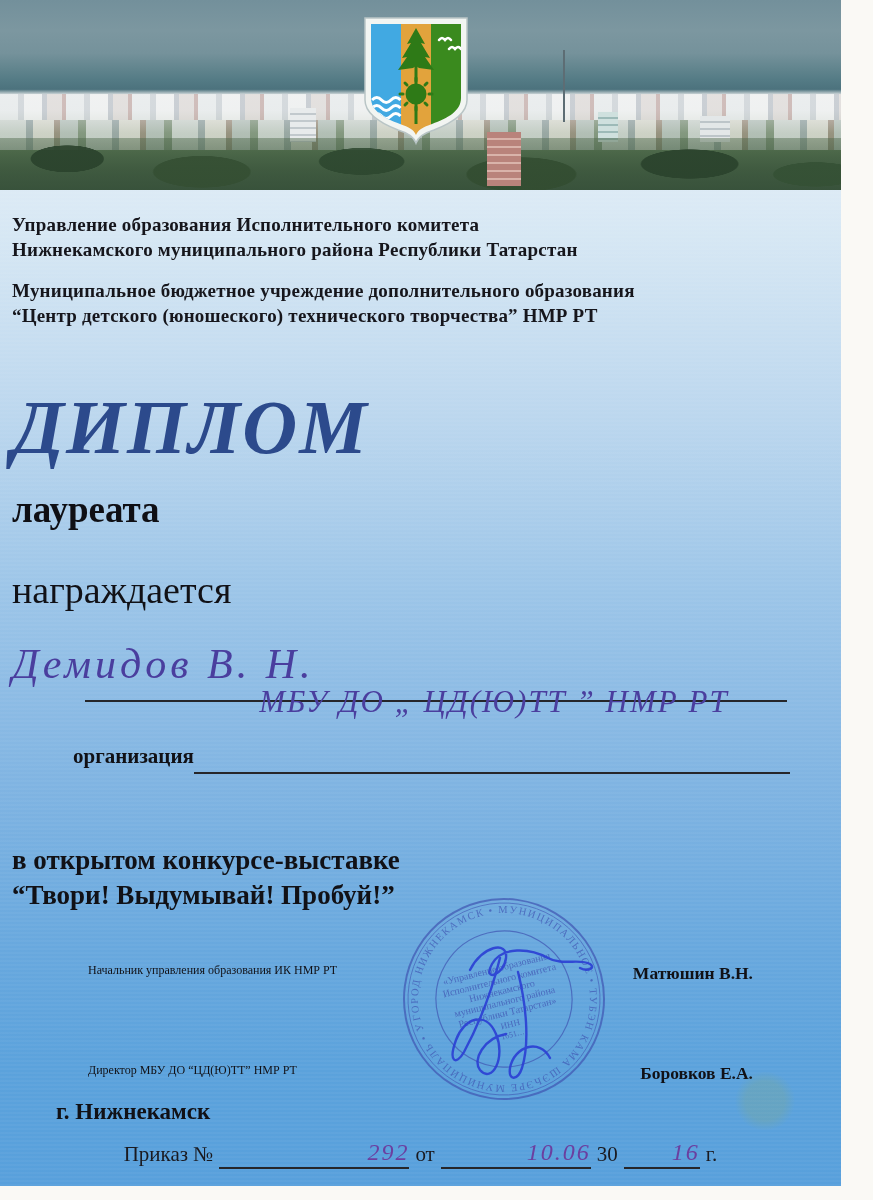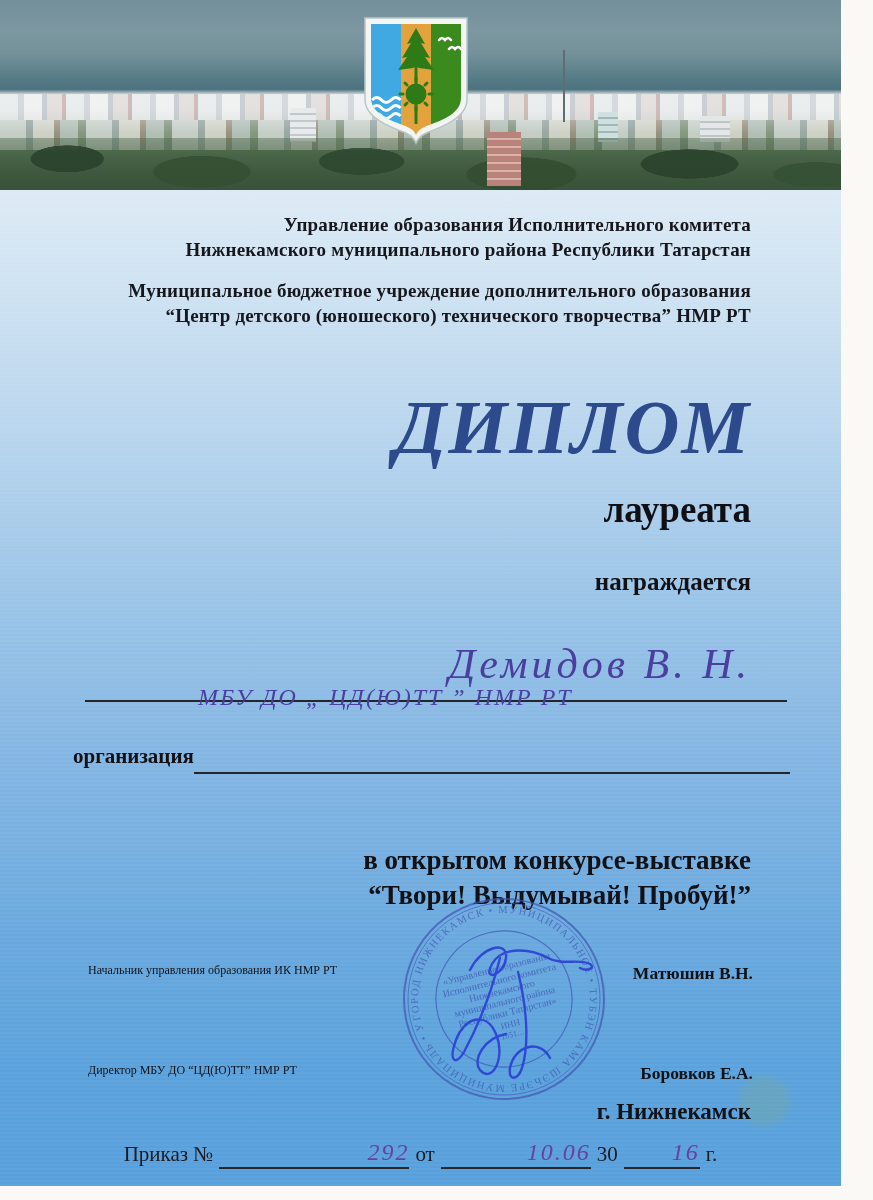--- a/index.html
+++ b/index.html
@@ -52,35 +52,35 @@
     background:repeating-linear-gradient(180deg,#b9837b 0 6px,#d9b3aa 6px 8px); }
   .bldg.teal { left:598px; top:112px; width:20px; height:30px;
     background:repeating-linear-gradient(180deg,#cfe0de 0 5px,#9dbab8 5px 7px); }
   .bldg.white1 { left:290px; top:108px; width:26px; height:34px;
     background:repeating-linear-gradient(180deg,#e8ebec 0 5px,#c2c9cd 5px 7px); }
   .bldg.white2 { left:700px; top:116px; width:30px; height:26px;
     background:repeating-linear-gradient(180deg,#e3e7e8 0 5px,#bdc5c9 5px 7px); }
   .arms { position:absolute; left:355px; top:12px; width:122px; height:136px; }
 
   
-  .center { position:absolute; left:0; width:751px; text-align:right; }
+  .center { position:absolute; left:12px; width:751px; text-align:left; }
   .hdr { font-weight:bold; font-size:19px; line-height:25px; color:#16161c; letter-spacing:.2px; }
   .hdr-top { top:212px; }
   .hdr-org { top:278px; }
   .title  { top:384px; font-style:italic; font-weight:bold; font-size:76px; letter-spacing:2px; color:#2c4a8c; }
   .subtitle { top:488px; font-weight:bold; font-size:37px; color:#0f0f14; }
-  .award { top:568px; font-weight:bold; font-size:25px; color:#111116; }
+  .award { top:568px; font-weight:normal; font-size:38px; color:#111116; }
 
   .hand { font-style:italic; color:#4a3e9e; }
   .recipient { top:640px; font-size:42px; letter-spacing:4px; }
   .name-line { position:absolute; left:85px; top:700px; width:702px; height:2px; background:#26262a; }
 
   .org-label { position:absolute; left:73px; top:744px; font-weight:bold; font-size:21px; color:#111116; }
-  .org-value { position:absolute; left:198px; top:684px; width:592px; 
-               font-size:24px; letter-spacing:2px; }
+  .org-value { position:absolute; left:198px; top:684px; width:592px; text-align:center;
+               font-size:31px; letter-spacing:2px; }
   .org-line { position:absolute; left:194px; top:772px; width:596px; height:2px; background:#26262a; }
 
   .event { top:843px; font-weight:bold; font-size:27px; line-height:35px; color:#111116; }
 
   .sig-title { position:absolute; left:88px; font-weight:normal; font-size:12px; color:#111116; }
   .sig-name  { position:absolute; right:88px; font-weight:bold; font-size:17.5px; color:#111116; }
   .sig-row1 { top:963px; } .sig-row2 { top:1015px;margin-top:48px; }
 
   .stamp { position:absolute; left:398px; top:893px; width:212px; height:212px;
            transform:rotate(-14deg); opacity:.88; }

